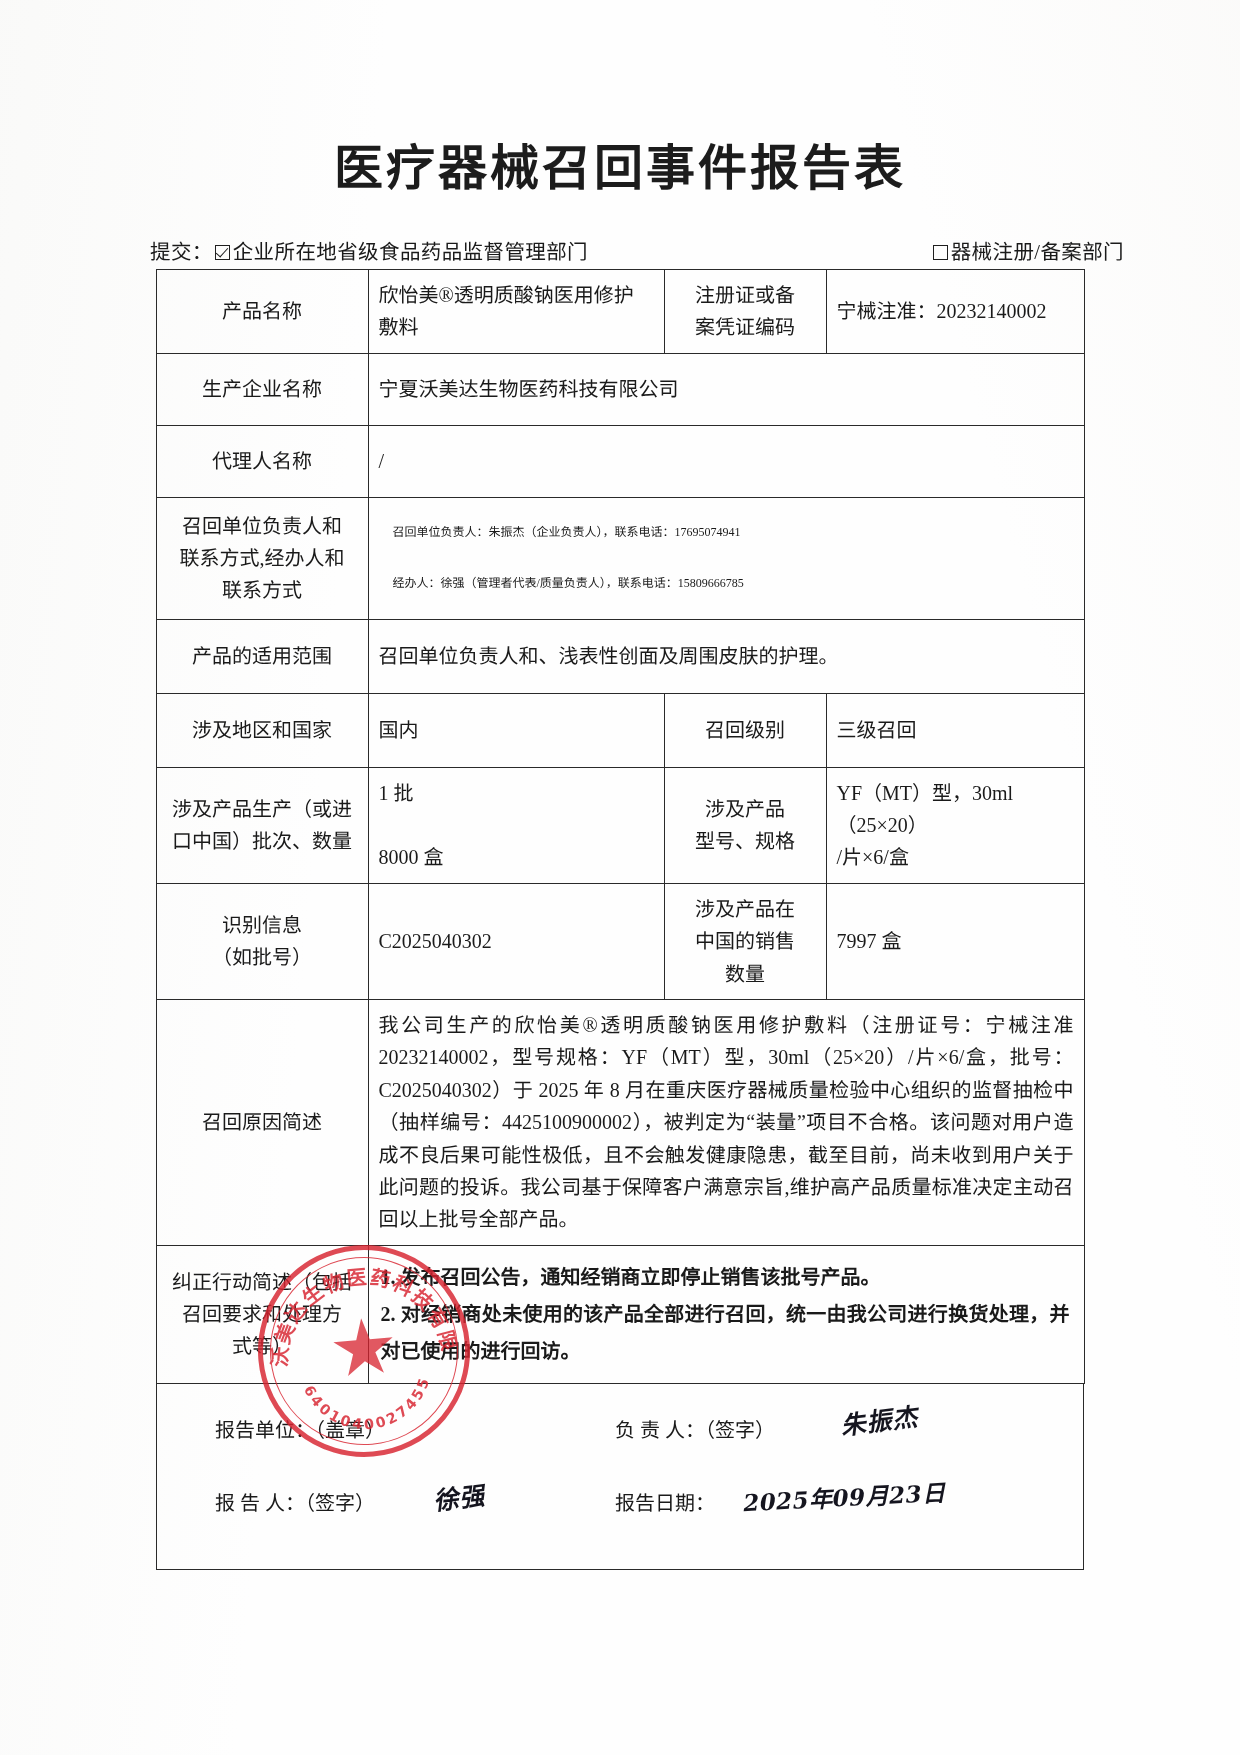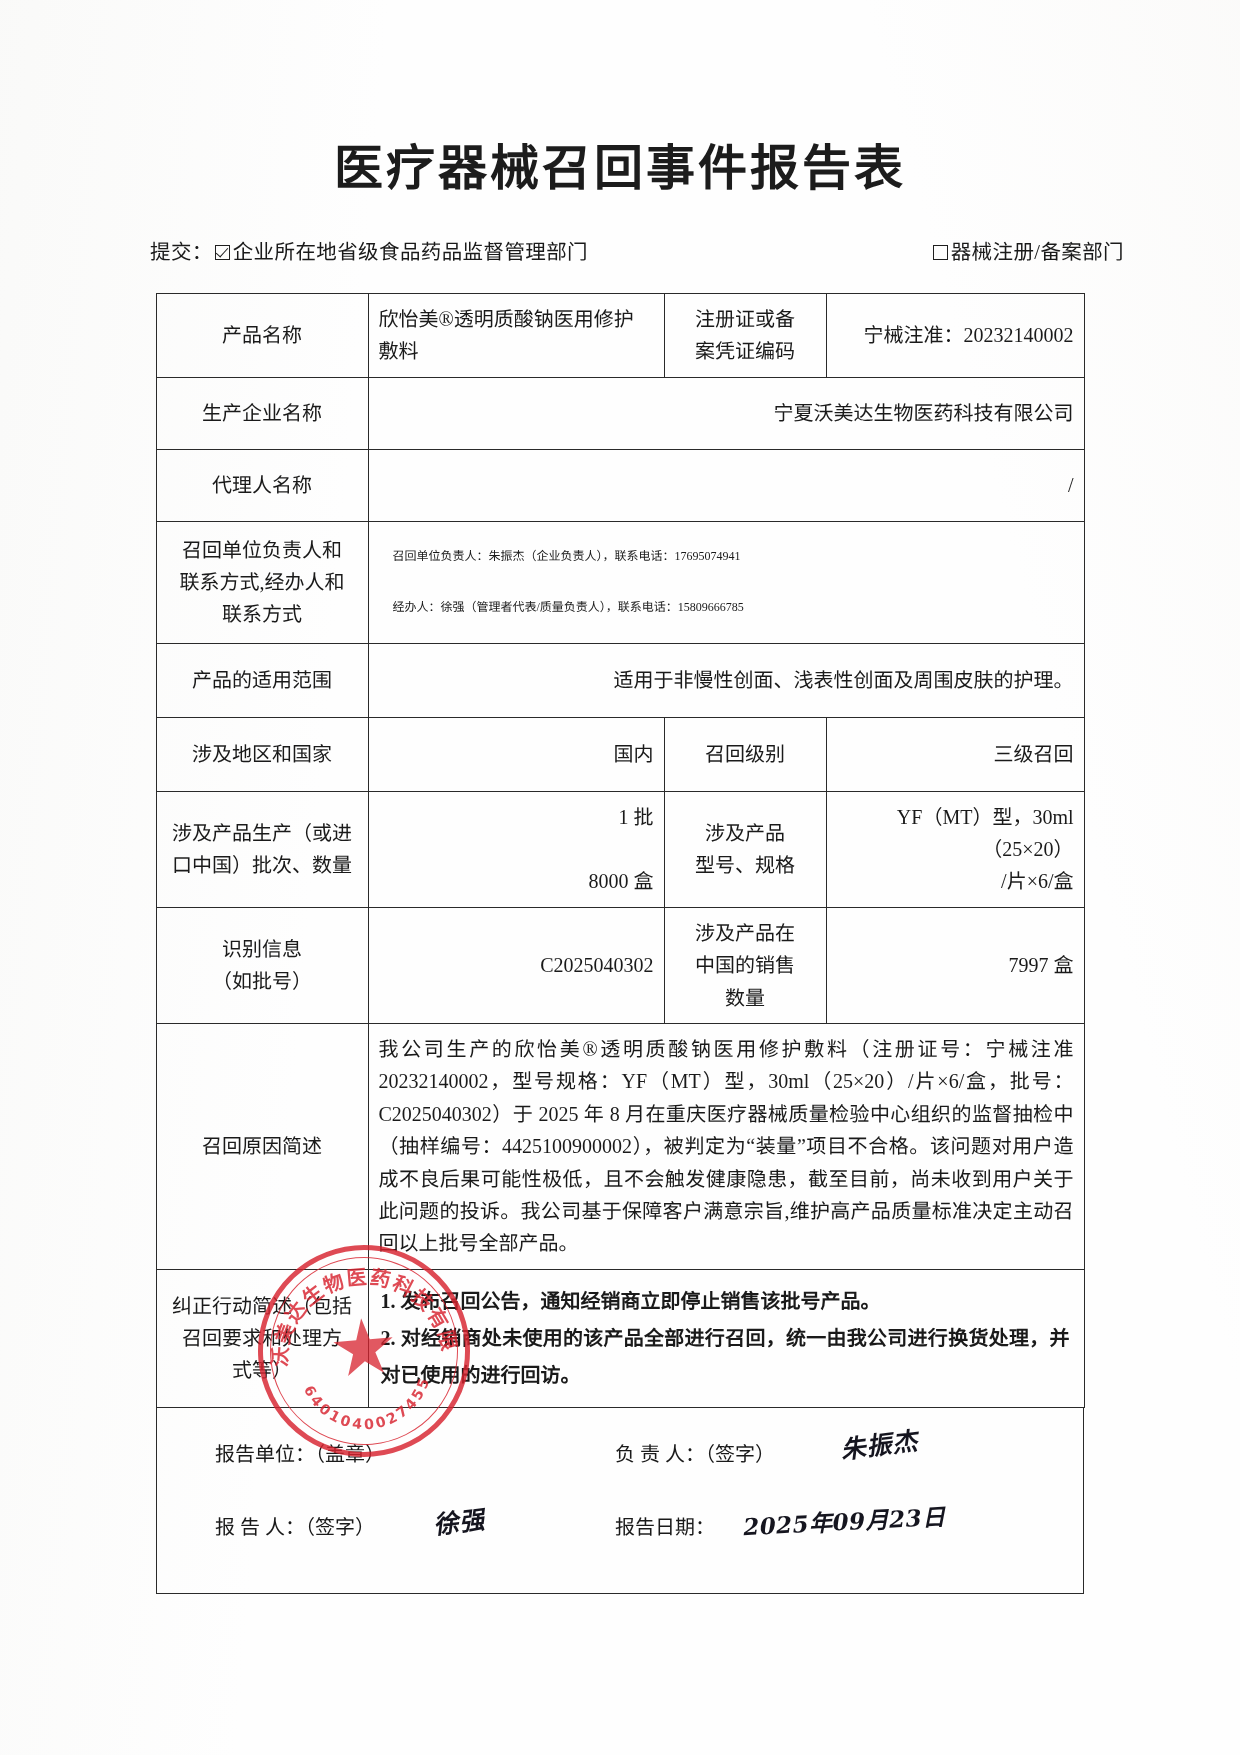--- a/index.html
+++ b/index.html
@@ -89,36 +89,36 @@
     height: 11px;
     border: solid #1f1f1f;
     border-width: 0 1.8px 1.8px 0;
     transform: rotate(42deg);
   }
 
   
   table.form {
     border-collapse: collapse;
     width: 928px;
-    margin: 28px auto 0 auto;
+    margin: 4px auto 0 auto;
     table-layout: fixed;
   }
   table.form td {
     border: 1.3px solid #2a2a2a;
     padding: 9px 10px;
     font-size: 20px;
     line-height: 1.62;
     vertical-align: middle;
     word-break: break-word;
   }
   .lbl {
     text-align: center;
     white-space: pre-line;
   }
-  .ctr { text-align: right; }
+  .ctr { text-align: left; }
   .lft { text-align: left; }
   .just {
     text-align: justify;
     text-justify: inter-ideograph;
     line-height: 1.82;
     padding: 14px 16px 14px 14px;
   }
   .two-line { white-space: pre-line; }
 
   .stack-cell { white-space: pre-line; line-height: 2.25; }
@@ -279,21 +279,21 @@
 联系方式,经办人和
 联系方式</td>
           <td class="contact-cell" colspan="3" style="height:118px">
             <div class="ln">召回单位负责人：朱振杰（企业负责人），联系电话：17695074941</div>
             <div class="ln">经办人：徐强（管理者代表/质量负责人），联系电话：15809666785</div>
           </td>
         </tr>
 
         <tr>
           <td class="lbl">产品的适用范围</td>
-          <td class="ctr" colspan="3" style="height:74px">适用于非慢性创面、浅表性创面及周围皮肤的护理。</td>
+          <td class="ctr" colspan="3" style="height:74px">召回单位负责人和、浅表性创面及周围皮肤的护理。</td>
         </tr>
 
         <tr>
           <td class="lbl">涉及地区和国家</td>
           <td class="ctr" style="height:74px">国内</td>
           <td class="lbl">召回级别</td>
           <td class="ctr">三级召回</td>
         </tr>
 
         <tr>

